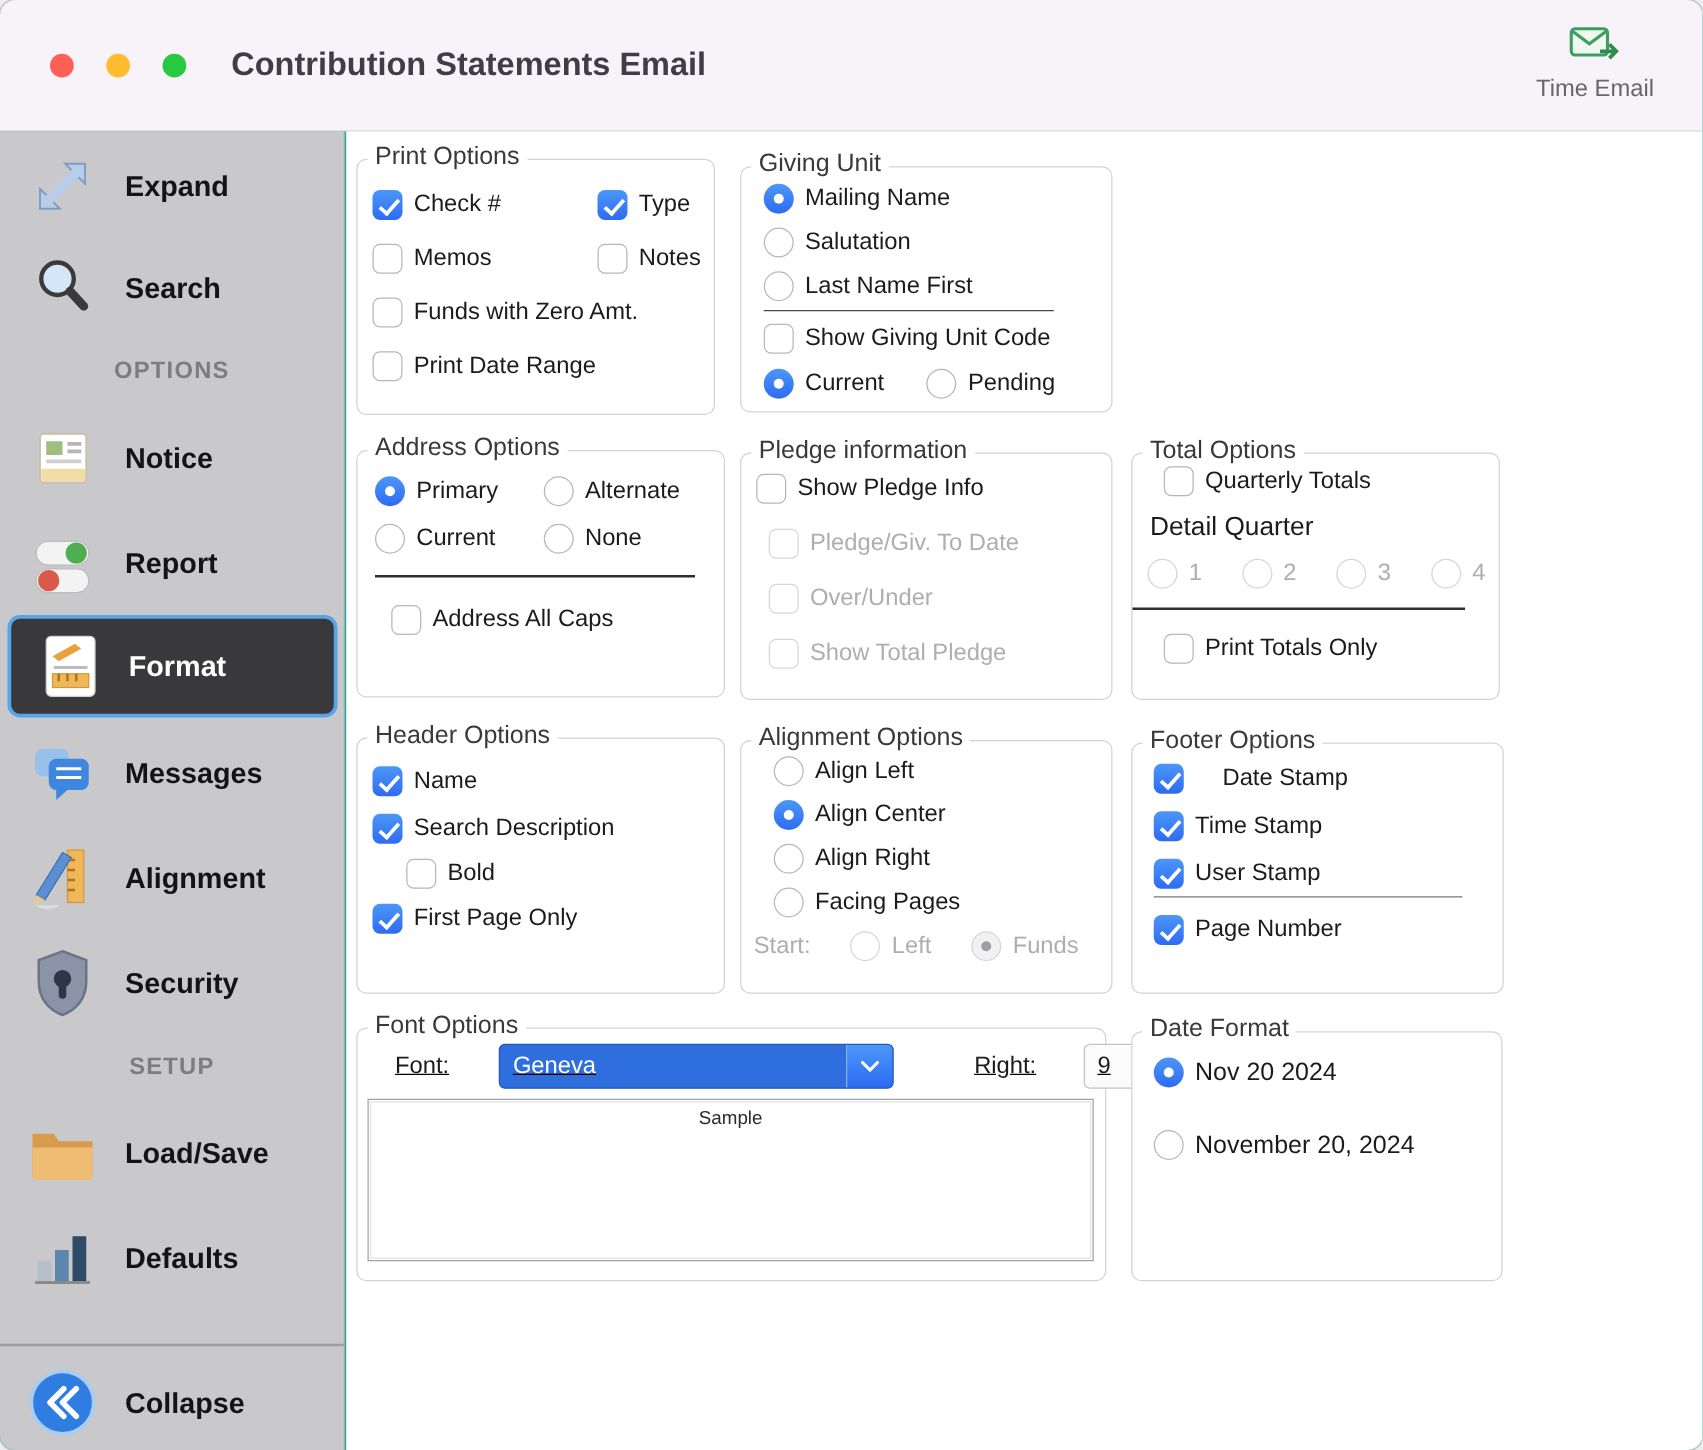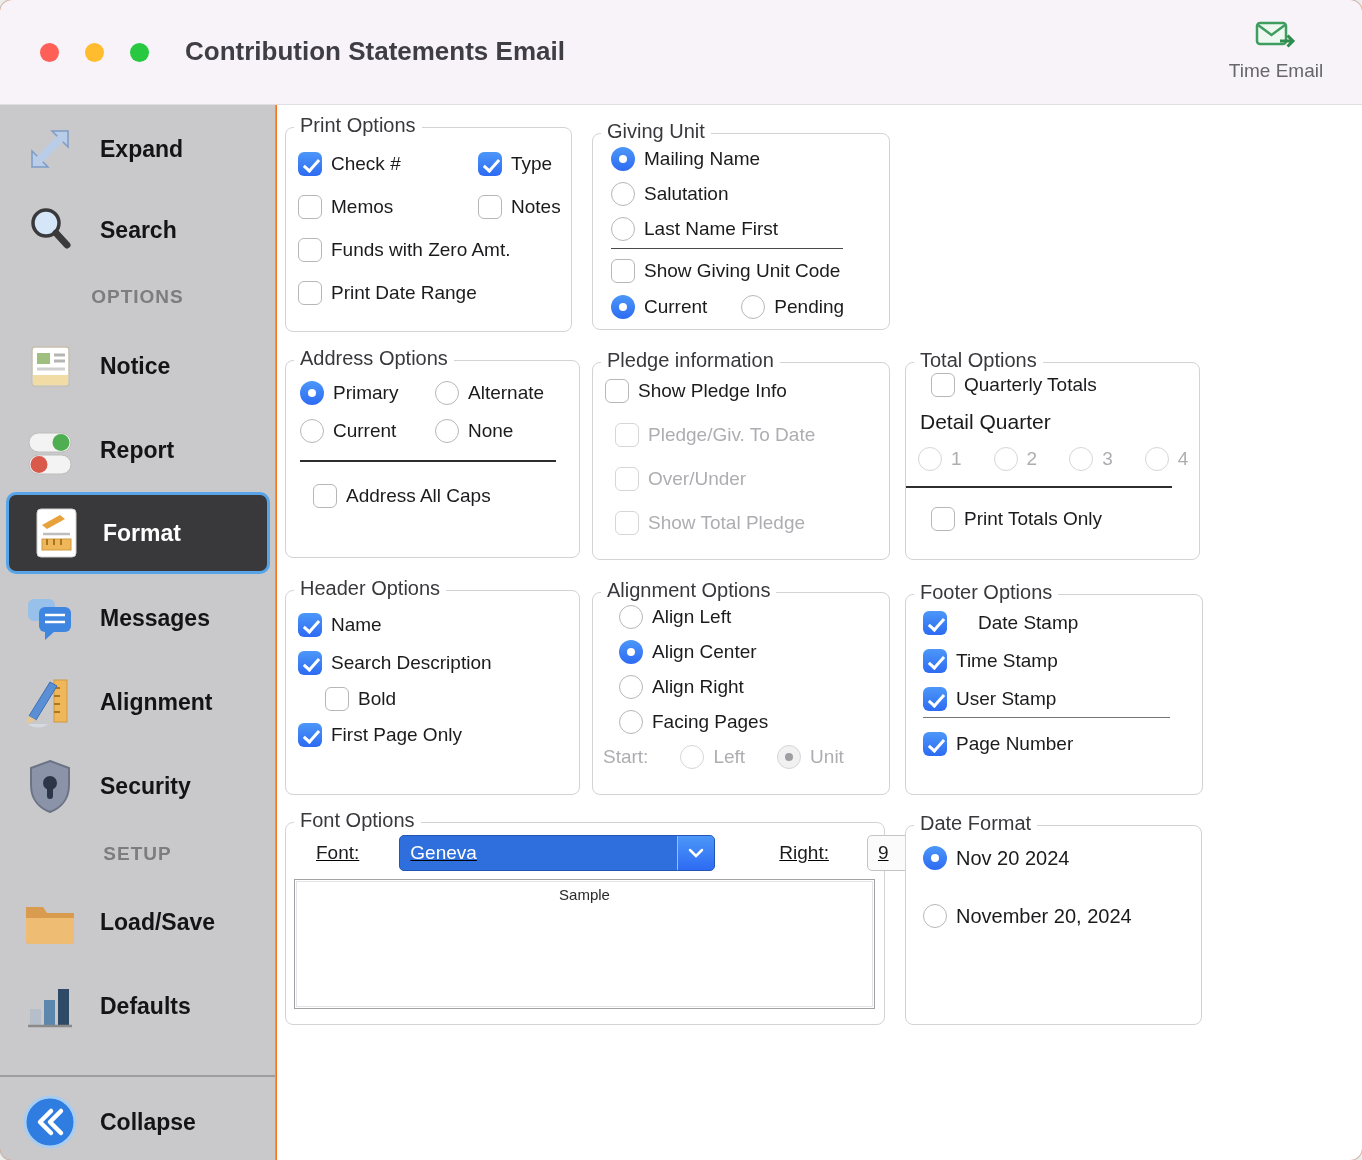--- a/index.html
+++ b/index.html
@@ -1,18 +1,18 @@
 <!DOCTYPE html>
 <html><head>
 <meta charset="utf-8">
 <style>
   * { margin:0; padding:0; box-sizing:border-box; }
   html,body { background:#ededed; }
   body { font-family:"Liberation Sans", sans-serif; }
-  .window { position:relative; width:1362px; height:1160px; background:#f97316;
+  .window { position:relative; width:1362px; height:1160px; background:#14b8a6;
             border-radius:12px; overflow:hidden; box-shadow:0 0 0 1px rgba(0,0,0,.18); }
 
   
   .titlebar { position:absolute; left:0; top:0; right:0; height:105px;
               background:#f8f3f8; border-bottom:1px solid #e2dde2; }
   .lights { position:absolute; left:40px; top:43px; display:flex; gap:26px; }
   .light { width:19px; height:19px; border-radius:50%; display:inline-block; }
   .light.red{background:#ff5f57;} .light.yellow{background:#febc2e;} .light.green{background:#28c840;}
   .win-title { position:absolute; left:185px; top:36px; font-size:26px; font-weight:bold; color:#3e3e44; }
   .send-email { position:absolute; right:26px; top:20px; text-align:center; cursor:default; width:120px; }
@@ -439,21 +439,21 @@
           <span class="lbl">Facing Pages</span>
         </div>
         <div style="display:flex; align-items:center; margin-left:-16px;">
           <span class="lbl dis">Start:</span>
           <div class="row" style="margin-left:32px;">
             <span class="rd dis"></span>
             <span class="lbl dis">Left</span>
           </div>
           <div class="row" style="margin-left:32px;">
             <span class="rd dison"></span>
-            <span class="lbl dis">Unit</span>
+            <span class="lbl dis">Funds</span>
           </div>
         </div>
       </div>
     </div>
 
     <div class="group" style="left:628px; top:489px; width:298px; height:201px;">
       <div class="gt">Footer Options</div>
       <div style="padding:16px 0 0 17px;">
         <div class="row" style="margin-bottom:14px;gap:31px;">
           <span class="cb on"></span>

